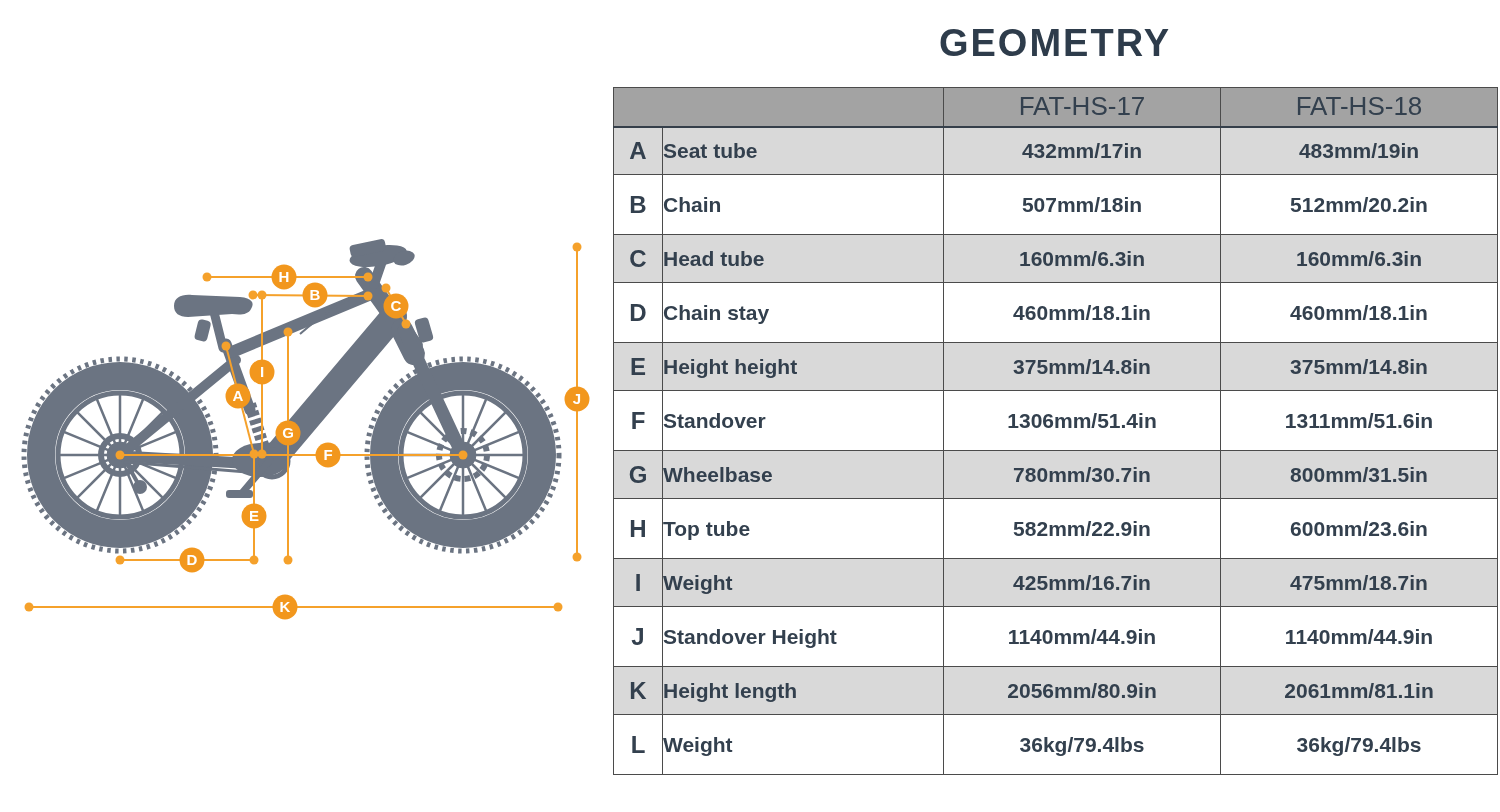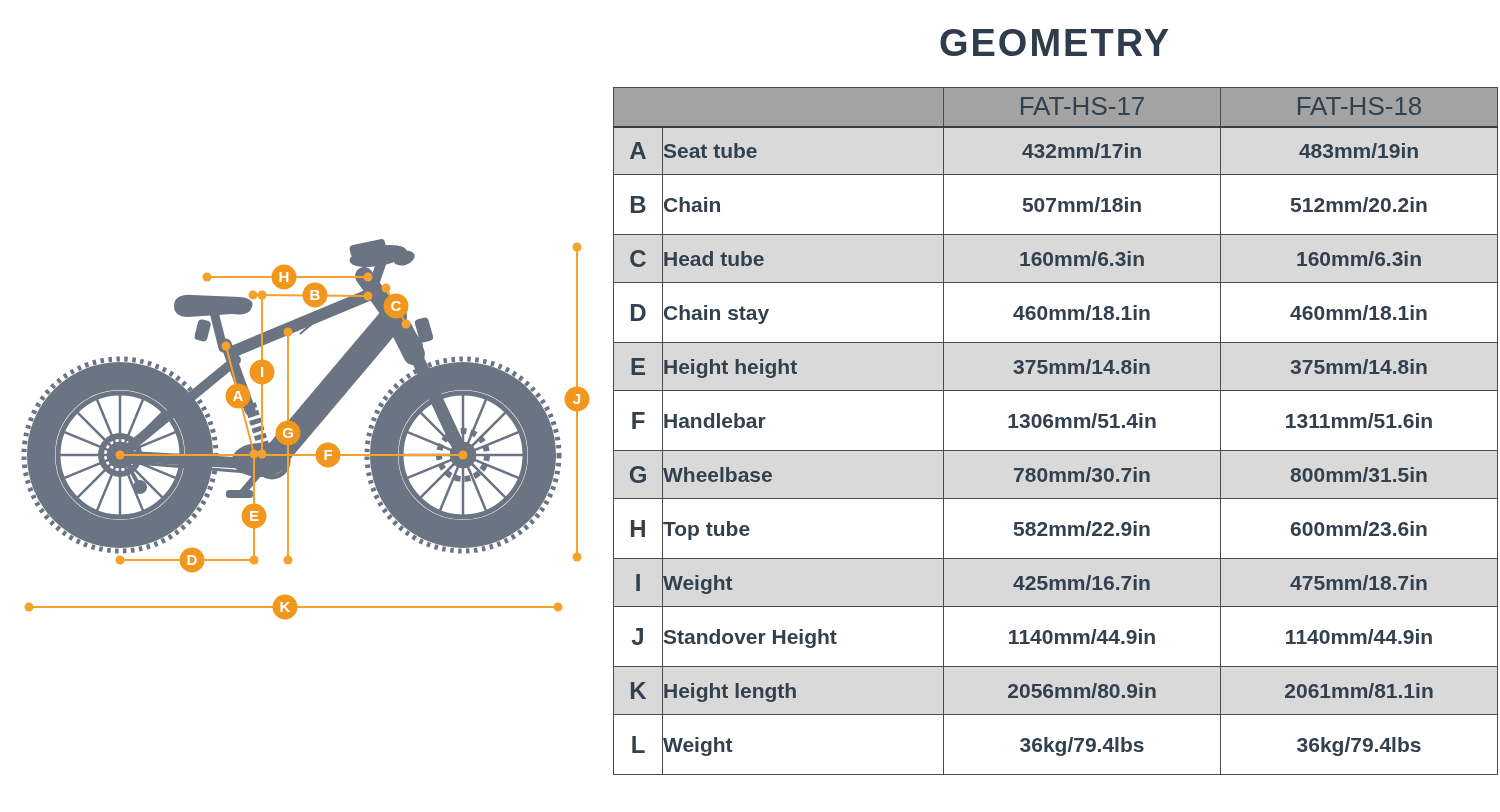--- a/index.html
+++ b/index.html
@@ -222,21 +222,21 @@
       <td class="val">460mm/18.1in</td>
     </tr>
     <tr class="shade">
       <td class="letter">E</td>
       <td class="label">Height height</td>
       <td class="val">375mm/14.8in</td>
       <td class="val">375mm/14.8in</td>
     </tr>
     <tr class="plain">
       <td class="letter">F</td>
-      <td class="label">Handlebar</td>
+      <td class="label">Standover</td>
       <td class="val">1306mm/51.4in</td>
       <td class="val">1311mm/51.6in</td>
     </tr>
     <tr class="shade">
       <td class="letter">G</td>
       <td class="label">Wheelbase</td>
       <td class="val">780mm/30.7in</td>
       <td class="val">800mm/31.5in</td>
     </tr>
     <tr class="plain">

